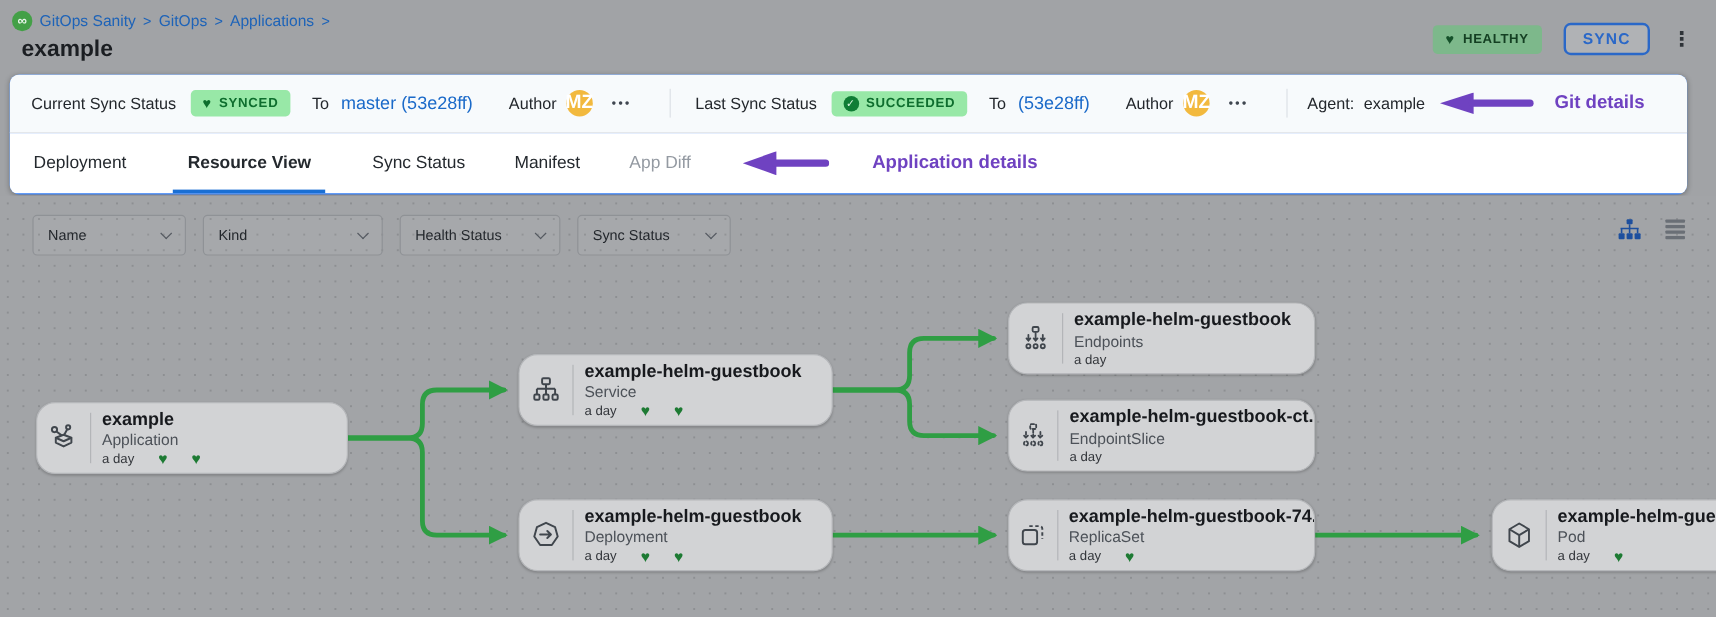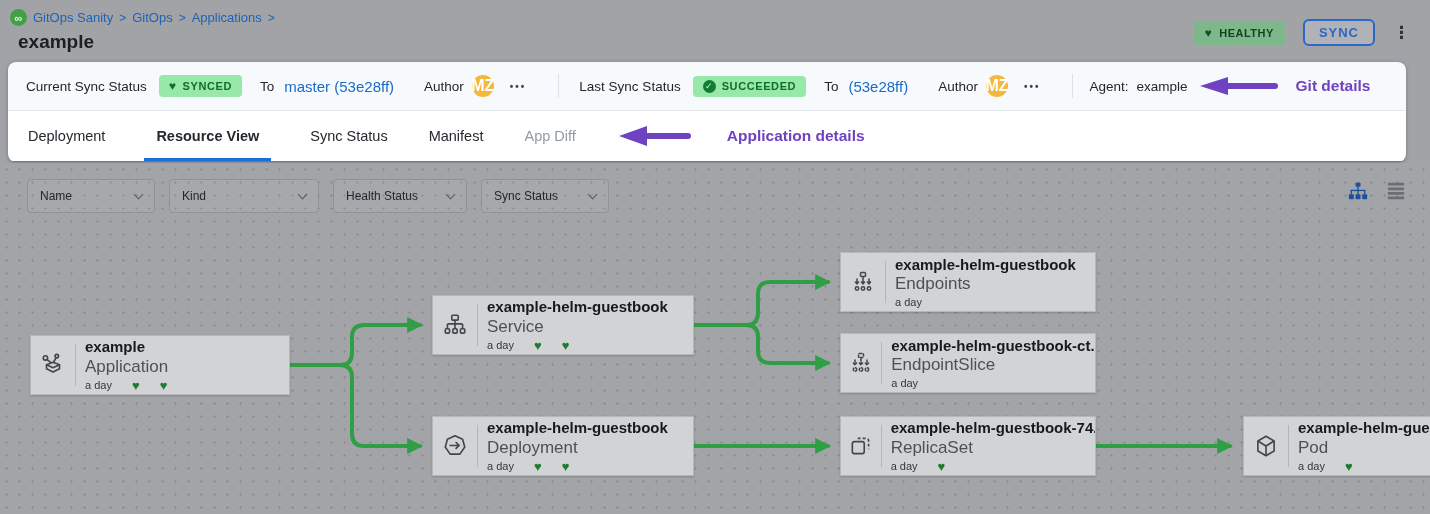--- a/index.html
+++ b/index.html
@@ -68,27 +68,27 @@
   .filter-dd { height:30px; border:1px solid #8f9296; border-radius:4px; background:rgba(255,255,255,.05);
     display:flex; align-items:center; justify-content:space-between; padding:16px 12px;
     font-size:12px; font-weight:400; color:#23272c; cursor:pointer; }
   .chevron { width:7px; height:7px; border-right:1.6px solid #555a61; border-bottom:1.6px solid #555a61;
     transform:rotate(45deg); margin-top:-4px; }
 
   .view-toggle { position:absolute; right:24px; top:18px; display:flex; gap:18px; align-items:center; }
   .view-btn { cursor:pointer; display:flex; }
 
   
-  .node { position:absolute; height:60px; background:#d2d3d5; border:1px solid #b5b7ba; border-radius:0;
+  .node { position:absolute; height:60px; background:#d2d3d5; border:1px solid #b5b7ba; border-radius:16px;
     box-shadow:0 1px 2px rgba(0,0,0,.18); display:flex; align-items:center; cursor:pointer; }
   .node-icon { width:44px; display:flex; align-items:center; justify-content:center; color:#40464d; }
   .node-sep { width:1px; align-self:stretch; margin:8px 0; background:#b3b5b8; }
   .node-body { padding:6px 10px 6px 9px; overflow:hidden; white-space:nowrap; }
   .node-title { font-size:15px; font-weight:600; color:#17191d; line-height:1.15; }
-  .node-kind { font-size:17px; color:#4c5158; margin-top:1px; }
+  .node-kind { font-size:13px; color:#4c5158; margin-top:1px; }
   .node-meta { display:flex; align-items:center; font-size:11px; color:#33363b; margin-top:2px; }
   .node-meta .heart { color:#1d7a33; font-size:13px; margin-left:20px; line-height:1; }
 
   .edges { position:absolute; left:0; top:0; width:1430px; height:351px; pointer-events:none; }
   .edge { fill:none; stroke-width:4; stroke-linecap:round; }
 </style>
 </head>
 <body>
 
 <div class="top-header">

